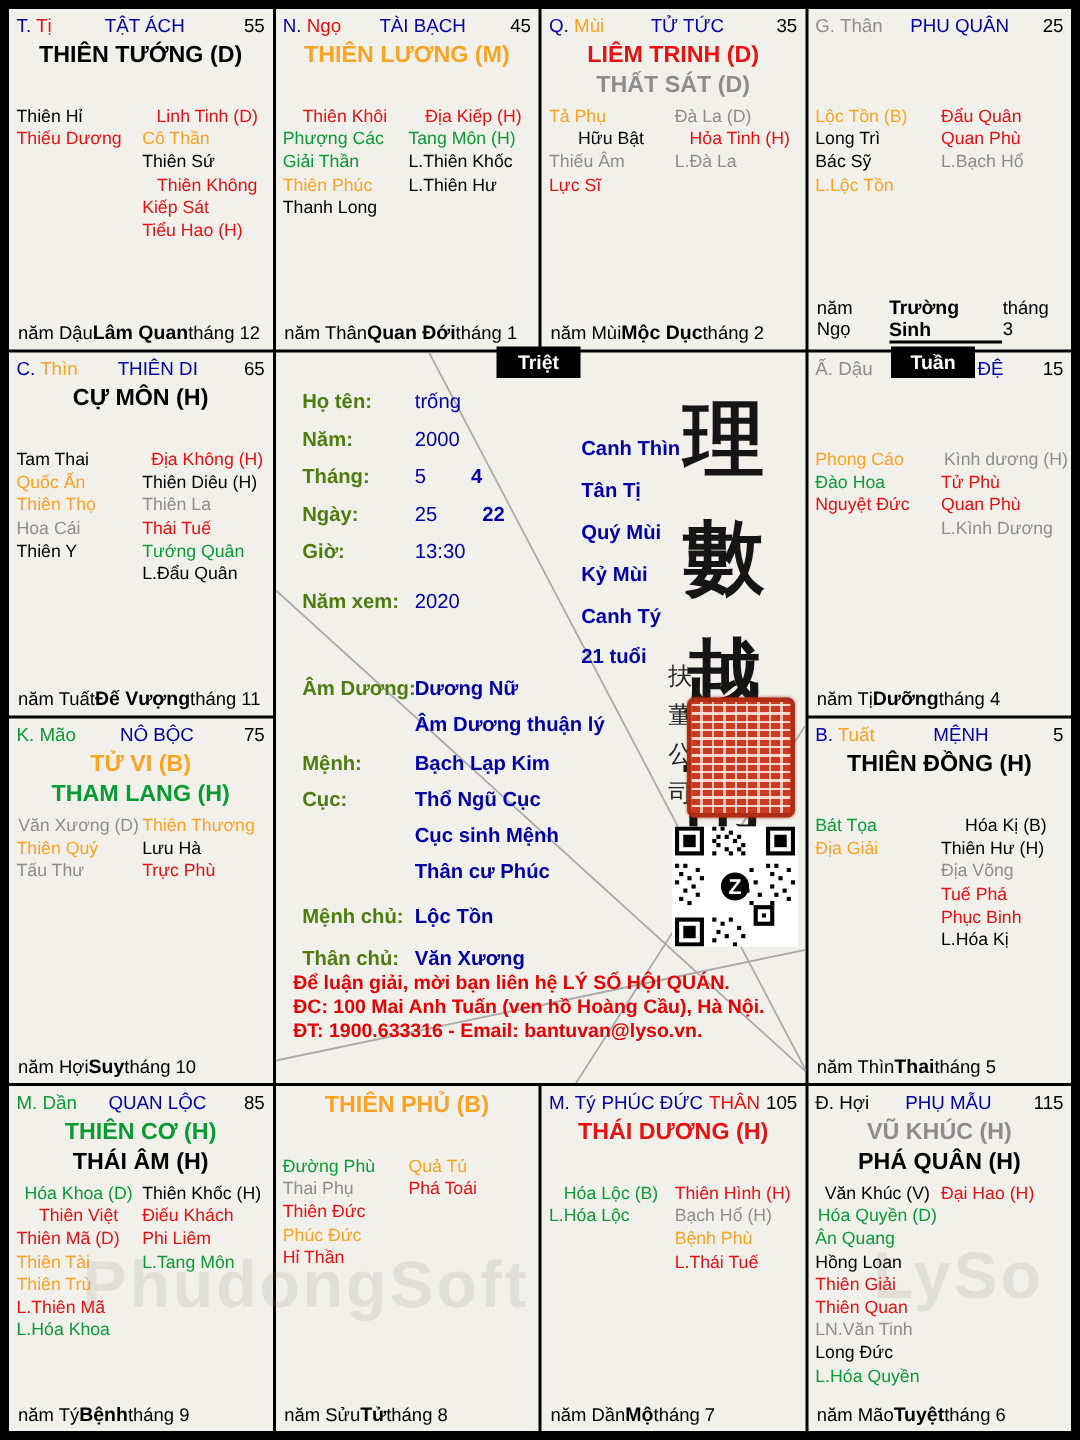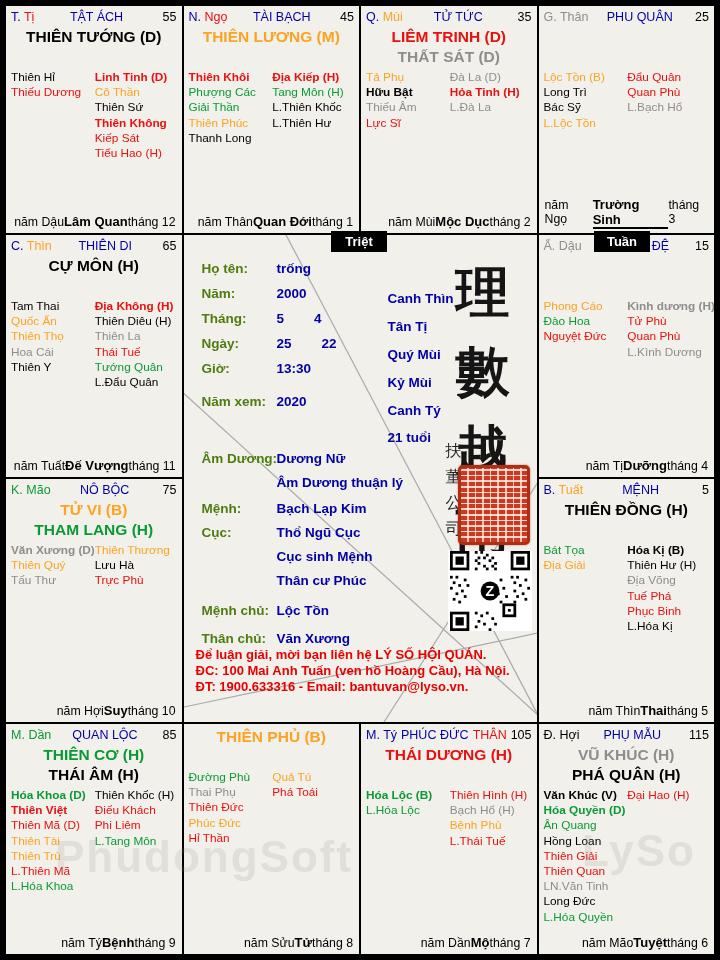--- a/index.html
+++ b/index.html
@@ -19,35 +19,35 @@
   .hdr .pal .pname{color:var(--navy);}
   .hdr .pal .psuf{color:var(--red);margin-left:4px;}
   .hdr .num{flex:0 0 auto;color:#000;}
   .mains{min-height:46px;padding-top:3px;text-align:center;font-weight:bold;
          font-size:15.5px;line-height:19.5px;}
   .cols{display:flex;font-size:11.8px;line-height:15.2px;}
   .col{width:50%;}
   .col.l{padding-left:5px;}
   .col.r{padding-left:1px;}
   .st{white-space:nowrap;}
-  .st.b{font-weight:bold;}
+  .st.b{font-weight:normal;text-align:center;}
   .ftr{position:absolute;left:6px;right:6px;bottom:4px;display:flex;
-       justify-content:flex-end;align-items:baseline;font-size:12.3px;}
+       justify-content:flex-start;align-items:baseline;font-size:12.3px;}
   .ftr .stage-name{font-weight:bold;font-size:13px;}
   .ftr .stage-name.u{border-bottom:2px solid #000;}
 
   .c-navy{color:var(--navy);} .c-red{color:var(--red);} .c-orange{color:var(--orange);}
   .c-green{color:var(--green);} .c-gray{color:var(--gray);} .c-black{color:var(--black);}
 
   
   #info-rows{position:absolute;left:18px;top:24px;width:210px;}
   .crow{height:25px;white-space:nowrap;}
   .crow.gap{margin-top:8px;}
   .lbl{display:inline-block;width:75px;font-weight:bold;color:#4d7c0f;font-size:13.5px;}
-  .val{color:var(--navy);font-weight:bold;font-size:13.5px;}
+  .val{color:var(--navy);font-weight:normal;font-size:13.5px;}
   .val2{color:var(--navy);font-weight:bold;font-size:13.5px;margin-left:30px;}
   #canchi{position:absolute;left:204px;top:50px;line-height:28px;
           color:var(--navy);font-weight:bold;font-size:13.5px;}
   #canchi2{position:absolute;left:204px;top:162px;line-height:27px;
           color:var(--navy);font-weight:bold;font-size:13.5px;}
   .grp{position:absolute;left:18px;white-space:nowrap;font-size:13.5px;line-height:24px;}
   .grp .lbl{vertical-align:top;}
   .grp .vstack{display:inline-block;}
   .grp .vstack div{color:var(--navy);font-weight:bold;}
   #grp-amduong{top:212px;} #grp-menh{top:262px;} #grp-cuc{top:286px;}

